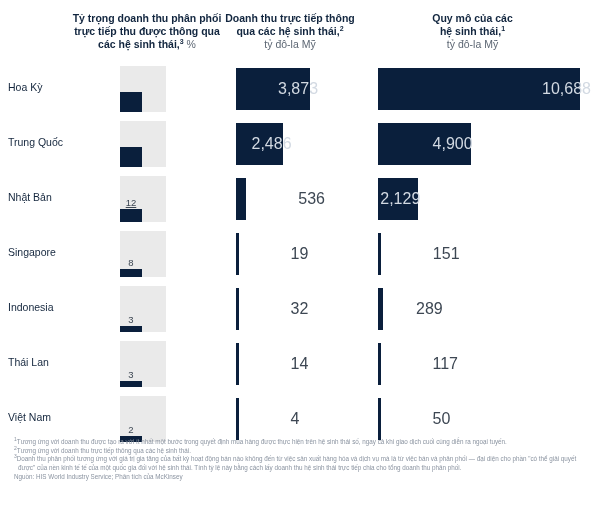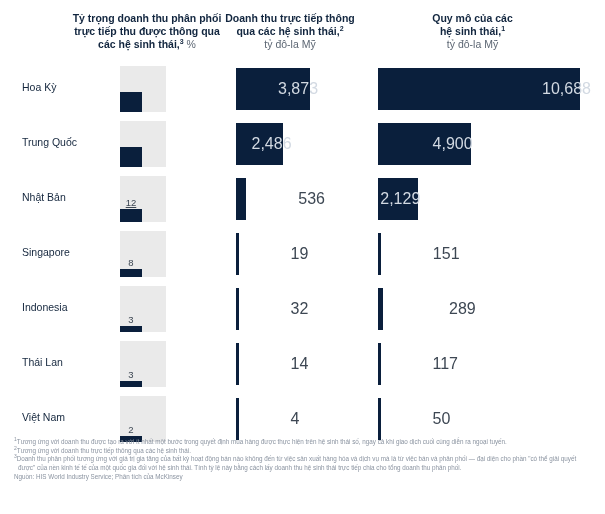--- a/index.html
+++ b/index.html
@@ -24,21 +24,21 @@
   .col-head sup{font-size:7px;vertical-align:super;line-height:0;}
   #head-1{left:52px;top:12px;width:190px;}
   #head-2{left:214px;top:12px;width:152px;}
   #head-3{left:395px;top:12px;width:155px;}
 
   
   .rows{position:relative;}
   .row{position:relative;height:55px;}
   .row-label{
     position:absolute;
-    left:22px;
+    left:8px;
     top:19px;
     font-size:10.5px;
     color:#14263d;
     white-space:nowrap;
   }
 
   
   .track{
     position:absolute;
     left:120px;
@@ -176,21 +176,21 @@
     </div>
     <div class="row">
       <div class="row-label">Indonesia</div>
       <div class="track">
         <div class="track-fill" style="height: 6px;"></div>
         <div class="fill-label-out" style="bottom: 7px;">3</div>
       </div>
       <div class="bar" style="left: 236px; width: 2.5px;"></div>
       <div class="bar-val outside" style="left: 242.5px;">32</div>
       <div class="bar" style="left: 378px; width: 5.46201px;"></div>
-      <div class="bar-val outside" style="left: 401px;">289</div>
+      <div class="bar-val outside" style="left: 368px;">289</div>
     </div>
     <div class="row">
       <div class="row-label">Thái Lan</div>
       <div class="track">
         <div class="track-fill" style="height: 6px;"></div>
         <div class="fill-label-out" style="bottom: 7px;">3</div>
       </div>
       <div class="bar" style="left: 236px; width: 2.5px;"></div>
       <div class="bar-val outside" style="left: 242.5px;">14</div>
       <div class="bar" style="left: 378px; width: 2.5px;"></div>

